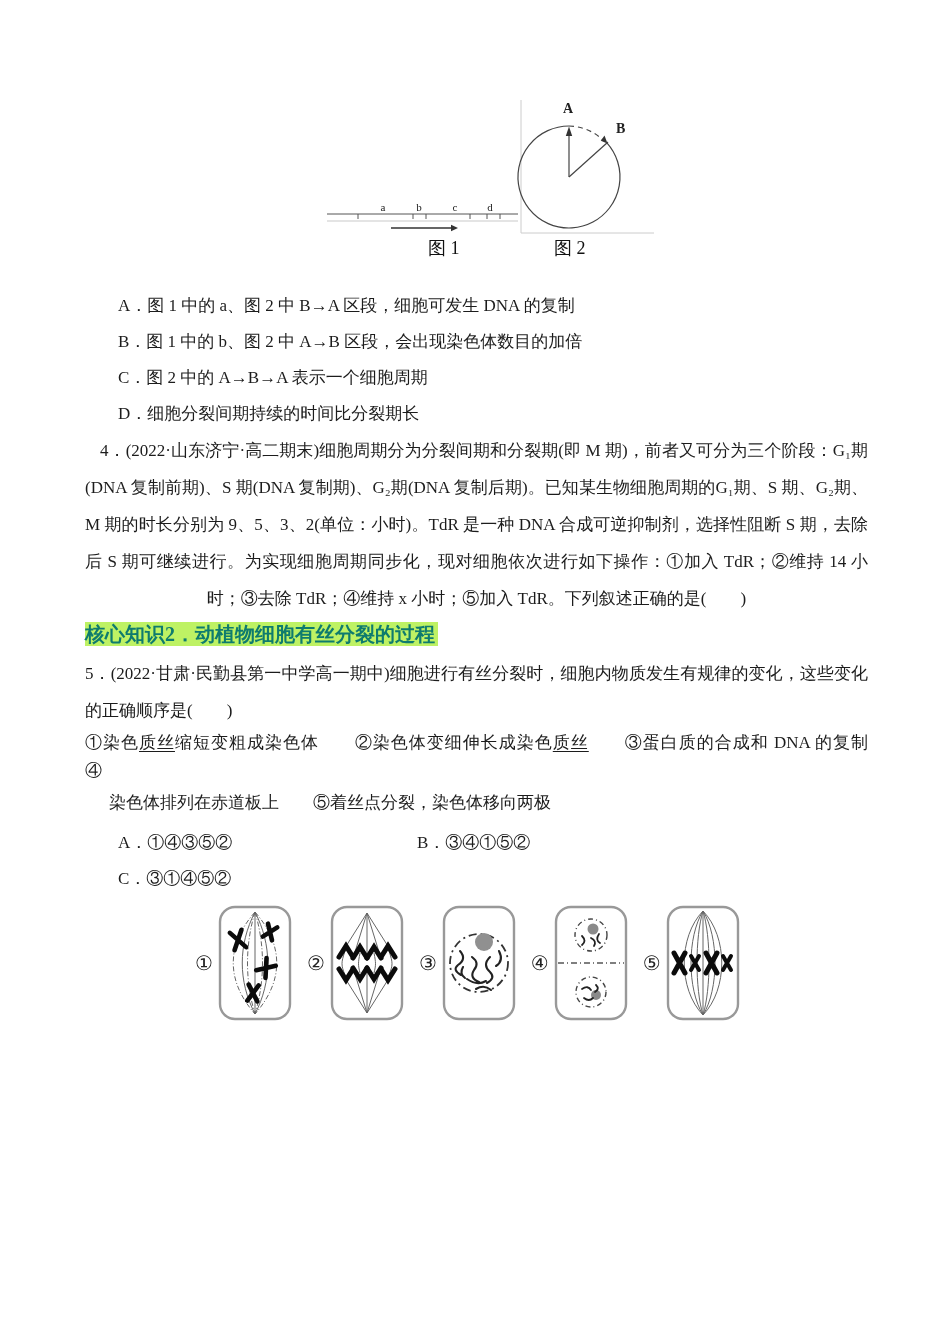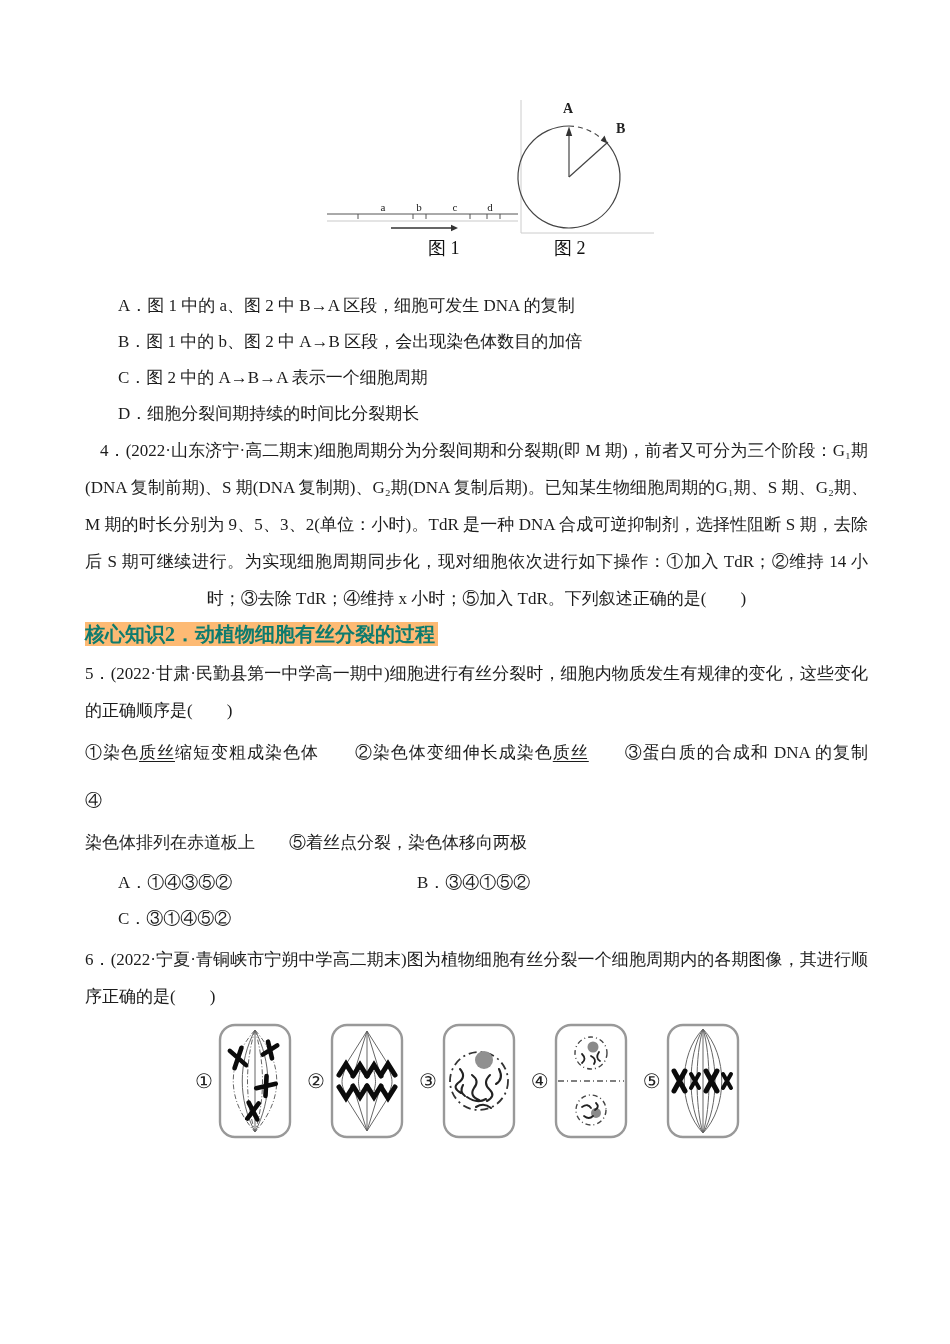--- a/index.html
+++ b/index.html
@@ -19,25 +19,25 @@
   .opts{padding-left:33px;}
   .opt{line-height:36px;white-space:nowrap;}
   .opt.centered{text-align:center;white-space:normal;padding-right:33px;}
   
   .stem{margin:0;line-height:37px;text-align:justify;}
   .q3opts{margin-top:22px;}
   .q4stem{margin-top:0;text-indent:15px;text-align-last:center;}
   .q4opts{margin-top:6px;}
   
   .heading{margin:2px 0 0 0;line-height:30px;font-size:20px;font-weight:bold;}
-  .heading .hl{background:#fdba74;color:#0e7b6e;padding:1px 3px 1px 0;}
+  .heading .hl{background:#bef264;color:#0e7b6e;padding:1px 3px 1px 0;}
   .q5stem{margin-top:6px;}
   .items{margin-top:0;}
-  .items-l1{line-height:48px;text-align:justify;text-align-last:justify;}
-  .items-l2{line-height:36px;}
+  .items-l1{line-height:28px;text-align:justify;text-align-last:justify;}
+  .items-l2{line-height:36px;margin-left:24px;}
   .u{text-decoration:underline;text-underline-offset:3px;}
   .grid-opts{margin-top:4px;padding-left:33px;display:grid;grid-template-columns:299px auto;line-height:36px;}
   .q6stem{margin-top:4px;}
   
   .cells{margin-top:6px;padding-left:110px;display:flex;align-items:center;gap:15px;height:120px;}
   .cellgroup{display:flex;align-items:center;gap:5px;}
   .cellnum{font-size:20px;color:#222;}
   .cellsvg{display:block;}
 </style>
 </head>
@@ -90,21 +90,20 @@
   <div class="items">
     <div class="items-l1"><span>①染色</span><span class="u">质丝</span><span>缩短变粗成染色体　　</span><span>②染色体变细伸长成染色</span><span class="u">质丝</span><span>　　③蛋白质的合成和 DNA 的复制　　</span><span>④</span></div>
     <div class="items-l2">染色体排列在赤道板上　　⑤着丝点分裂，染色体移向两极</div>
   </div>
   <div class="grid-opts">
     <div>A．①④③⑤②</div>
     <div>B．③④①⑤②</div>
     <div>C．③①④⑤②</div>
   </div>
 
-  <p class="stem q6stem">6．(2022·宁夏·青铜峡市宁朔中学高二期末)图为植物细胞有丝分裂一个细胞周期内的各期图像，其进行顺序正确的是(　　)</p>
 
   <div class="cells">
 
     <div class="cellgroup">
       <span class="cellnum">①</span>
       <svg class="cellsvg" width="74" height="116" viewBox="0 0 74 116">
         <rect x="2" y="2" width="70" height="112" rx="15" fill="#ffffff" stroke="#999" stroke-width="2.4"></rect>
         <g stroke="#666" stroke-width="1" fill="none">
           <path d="M37,7 C20,40 20,76 37,109"></path>
           <path d="M37,7 C54,40 54,76 37,109"></path>

